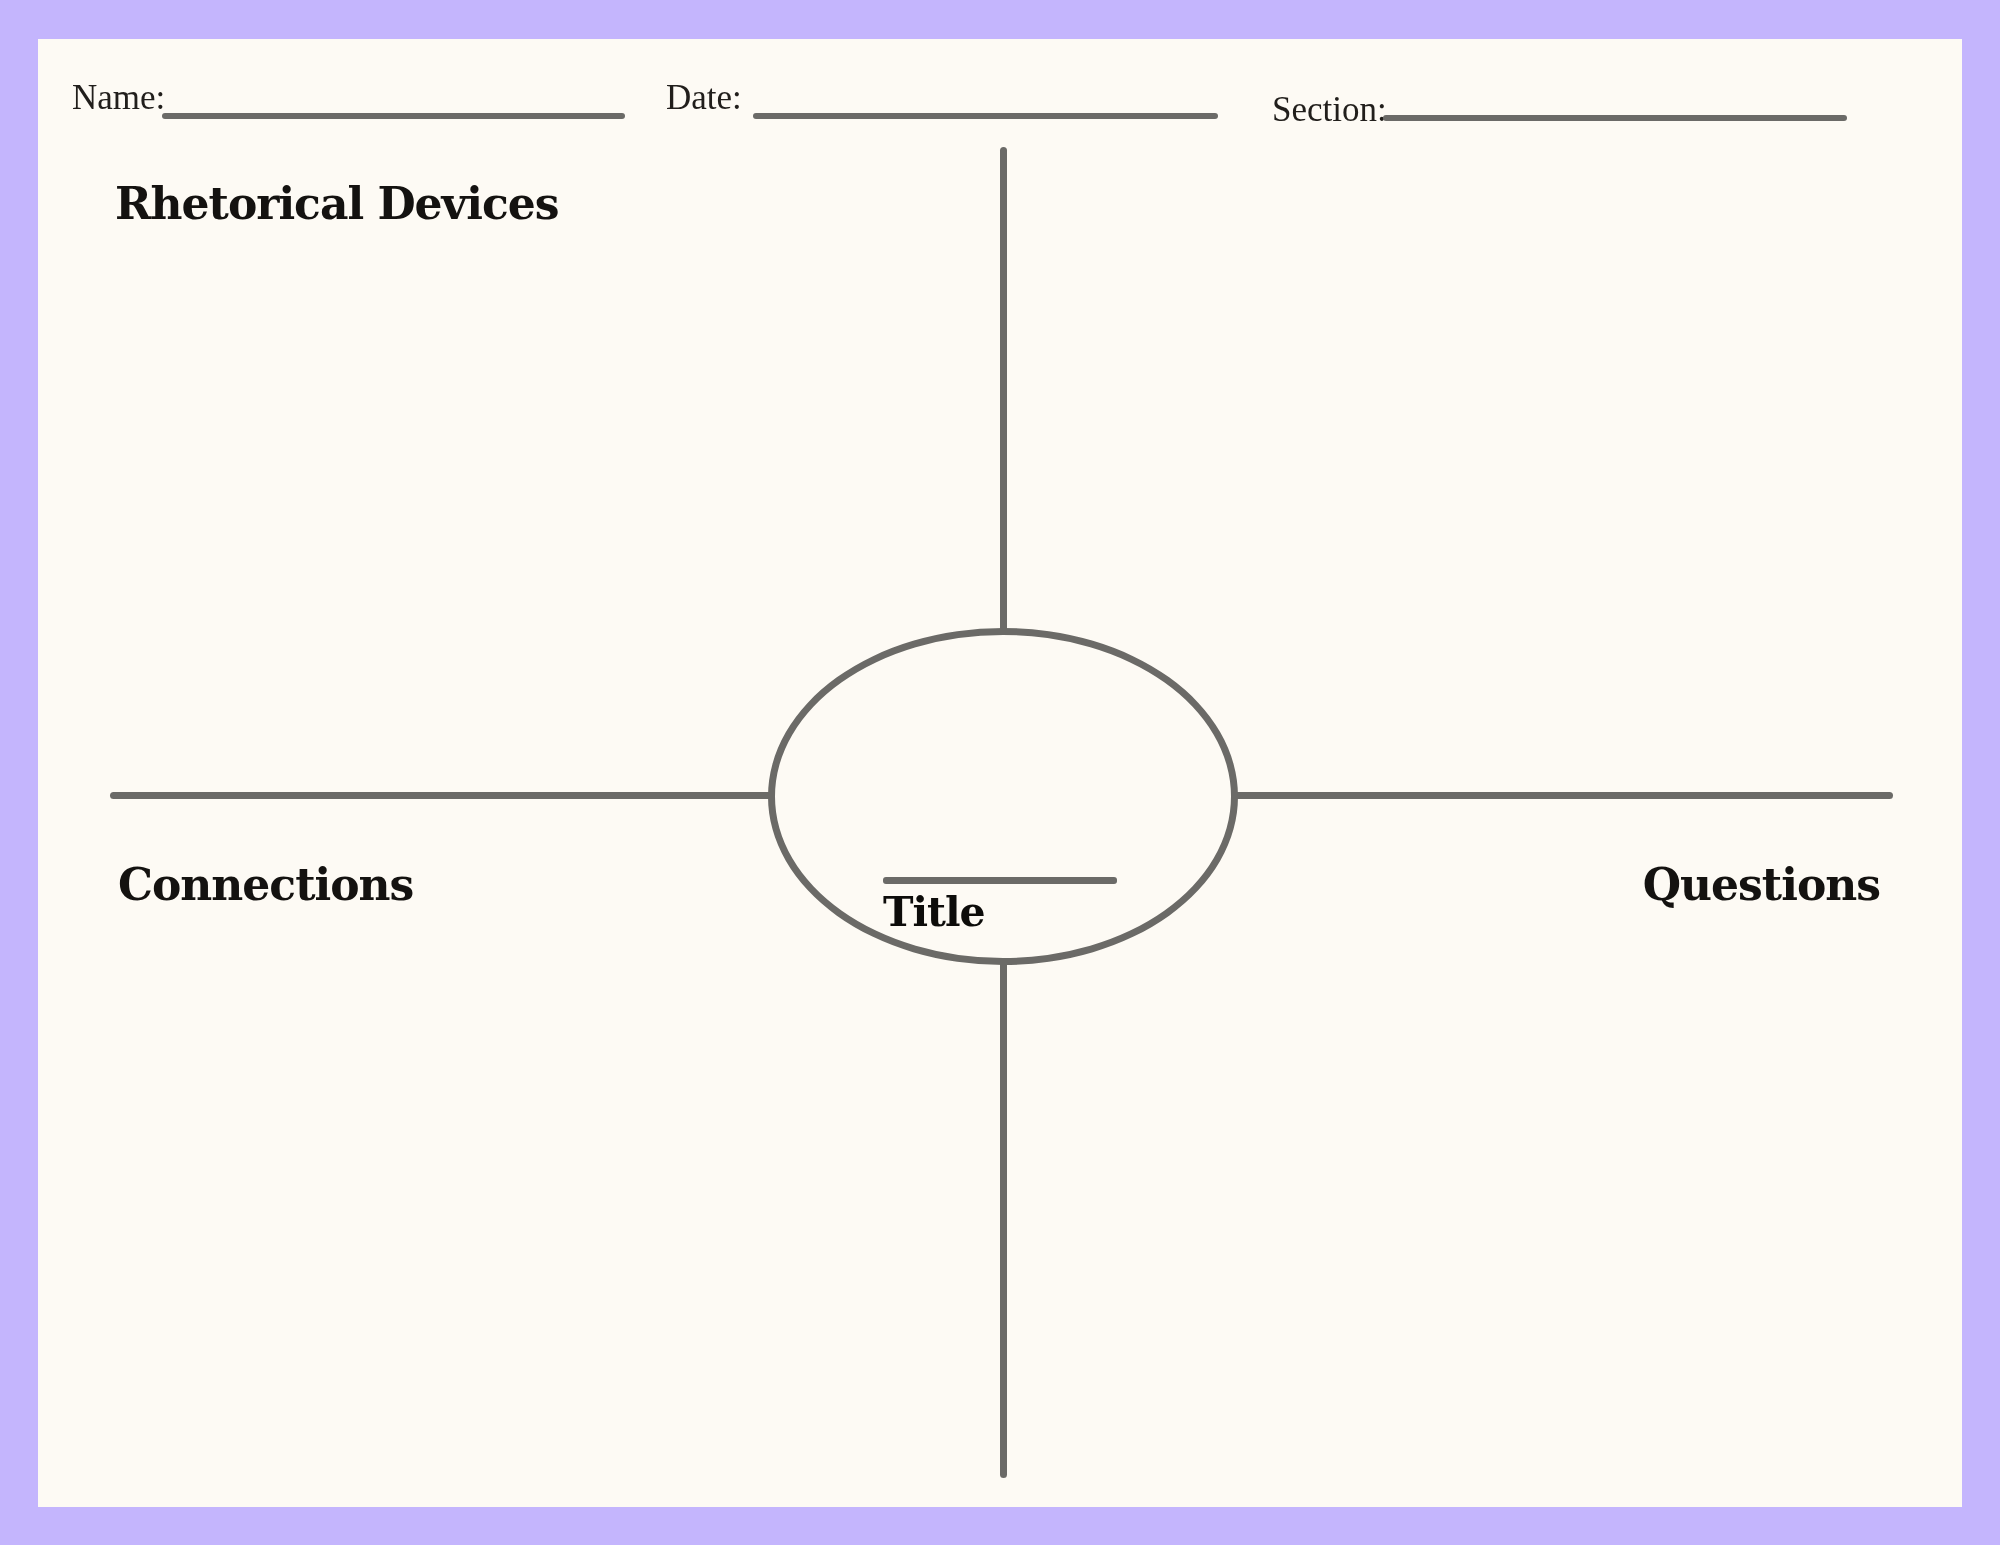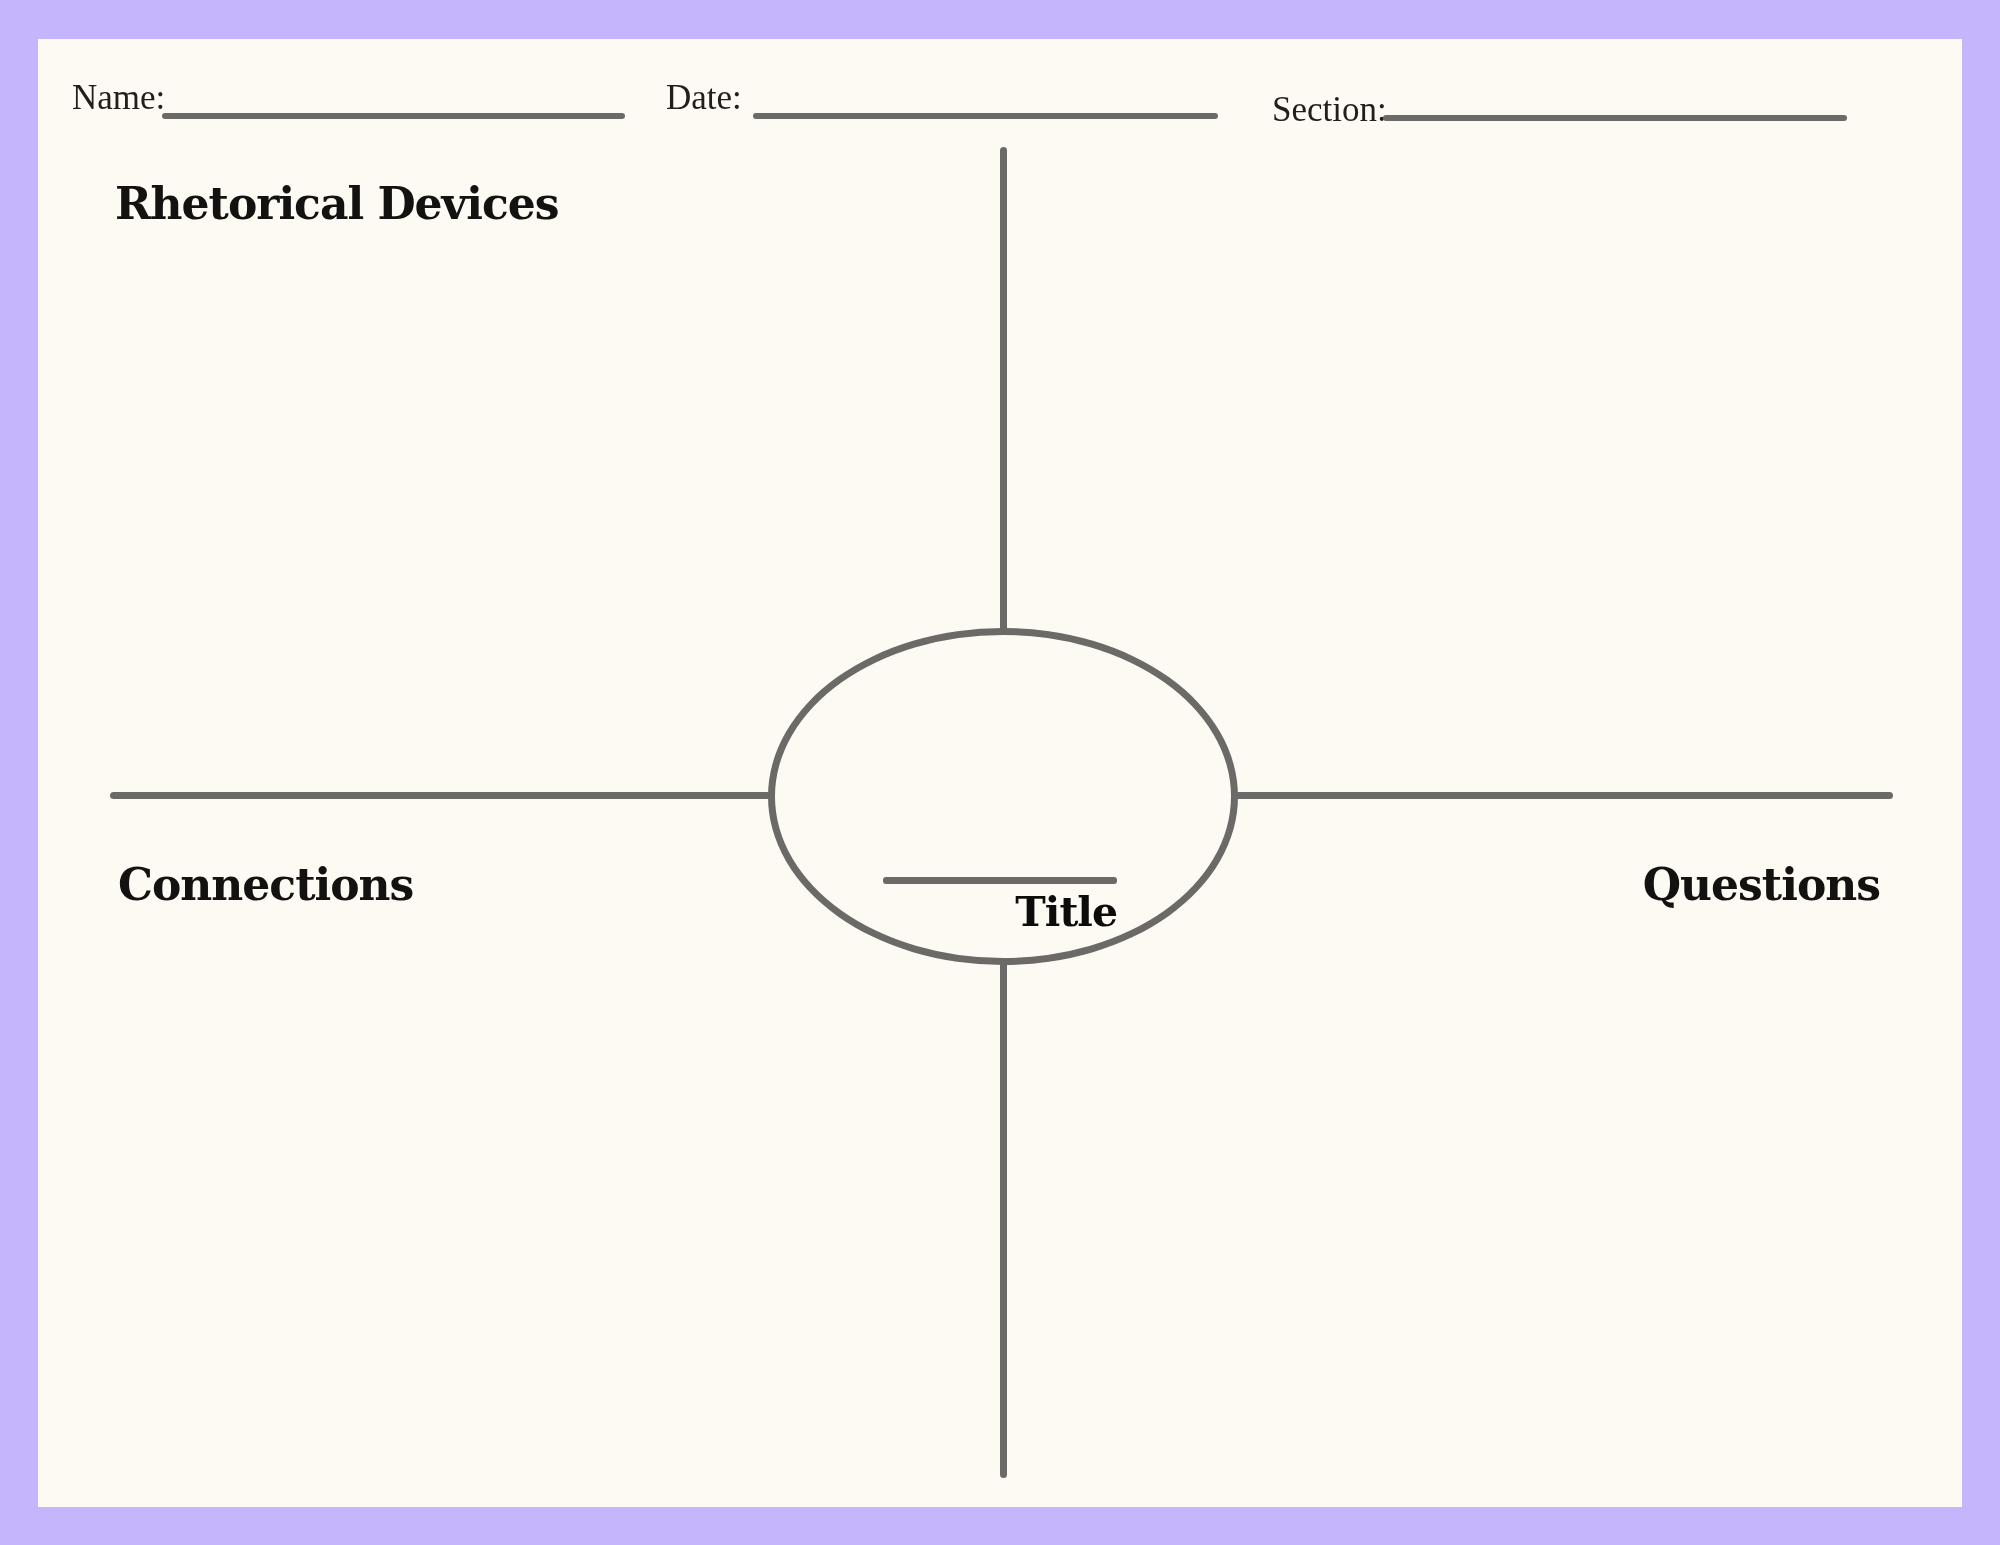--- a/index.html
+++ b/index.html
@@ -93,21 +93,21 @@
     height: 7px;
     background: #6b6a67;
     border-radius: 3px;
     z-index: 3;
   }
   .title-label {
     position: absolute;
     left: 883px;
     top: 892px;
     width: 234px;
-    text-align: right;
+    text-align: left;
     font-family: "DejaVu Serif", serif;
     font-weight: 700;
     font-size: 41px;
     letter-spacing: -1px;
     color: #0d0c0a;
     line-height: 1;
     z-index: 3;
   }
 </style>
 </head>

